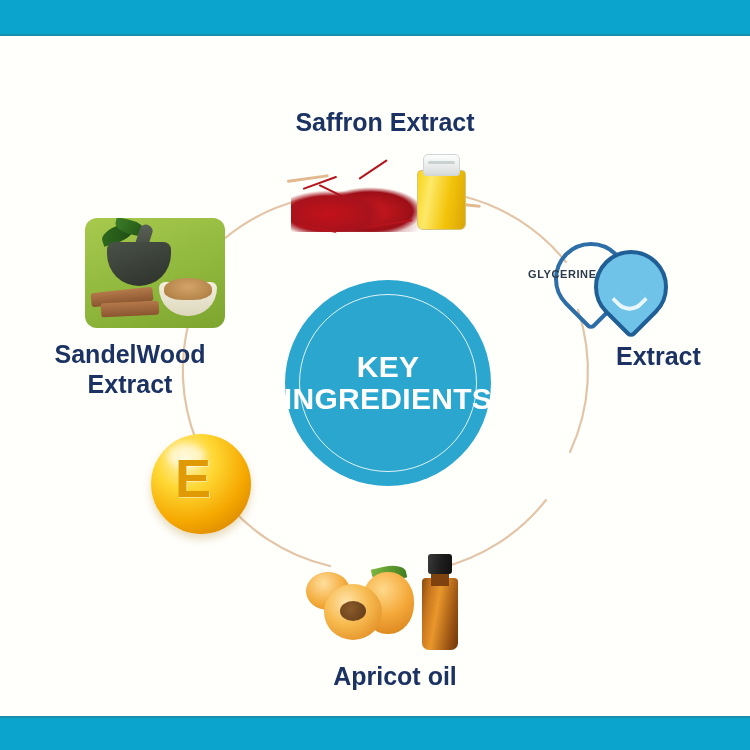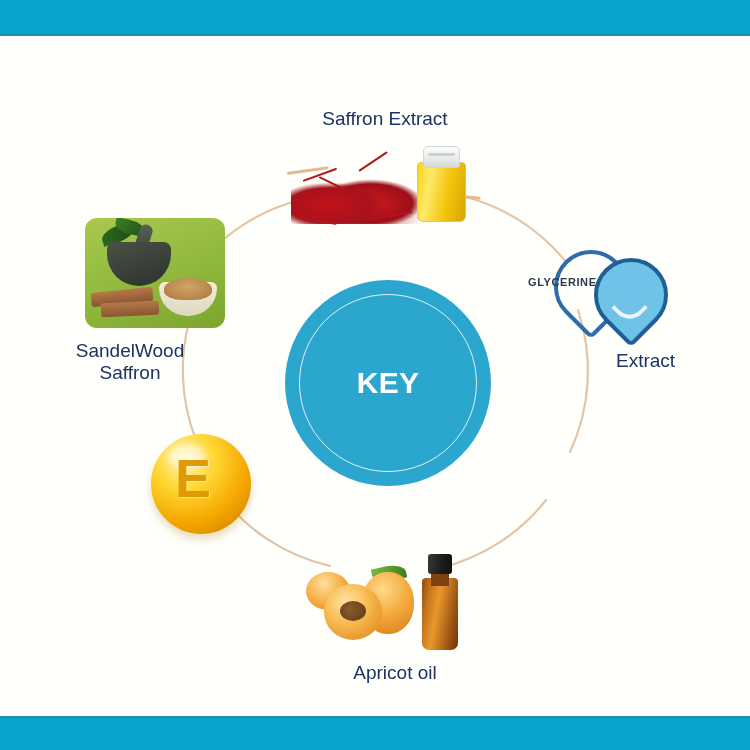--- a/index.html
+++ b/index.html
@@ -73,22 +73,22 @@
     letter-spacing: .3px;
     text-align: center;
     z-index: 2;
   }
   .hub-text .l2 { font-size: 30px; display: block; }
 
   
   .node { position: absolute; }
   .node-label {
     color: #1b3263;
-    font-weight: normal;
-    font-size: 19px;
+    font-weight: bold;
+    font-size: 25px;
     line-height: 1.18;
     text-align: center;
     white-space: pre-line;
   }
 
   
   .photo {
     border-radius: 12px;
     overflow: hidden;
     position: relative;
@@ -125,21 +125,21 @@
     border-radius: 5px 5px 3px 3px;
     background: linear-gradient(180deg,#fdfdfd 0%, #e9eceb 55%, #d6dbda 100%);
     border: 1px solid #cfd6d5;
   }
   .jar-lid:after {
     content:""; position:absolute; left:4px; top:6px; width:27px; height:3px;
     background:#c9d2d1; border-radius:2px;
   }
 
   
-  #node-glycerin { left: 520px; top: 224px; width: 220px; }
+  #node-glycerin { left: 520px; top: 216px; width: 220px; }
   .gly-art { position: relative; width: 150px; height: 122px; margin-left: 22px; }
   
   .drop-shape {
     position: absolute;
     width: 74px; height: 74px;
     border-radius: 50% 50% 50% 8%;
     transform: rotate(-45deg);
     box-sizing: border-box;
   }
   .drop-outline { left: 12px; top: 26px; border: 4px solid #2d6ea8; background: transparent; }
@@ -313,20 +313,21 @@
       <path d="M 330 566 A 192 192 0 0 1 218 492"></path>
 
       <path d="M 196 440 A 192 192 0 0 1 190 318"></path>
     </g>
   </svg>
 
   <div class="hub">
     <div class="hub-inner-ring"></div>
     <div class="hub-text">
       <span>KEY</span>
+      <span class="l2">INGREDIENTS</span>
     </div>
   </div>
 
   <div class="node" id="node-saffron">
     <div class="node-label">Saffron Extract</div>
     <div class="saffron-scene">
       <div class="thread pale" style="left:2px;  top:36px; width:42px; transform:rotate(-8deg);"></div>
       <div class="thread pale" style="left:150px; top:56px; width:46px; transform:rotate(6deg);"></div>
       <div class="thread" style="left:18px; top:44px; width:36px; transform:rotate(-20deg);"></div>
       <div class="thread" style="left:34px; top:40px; width:30px; transform:rotate(26deg);"></div>
@@ -379,16 +380,16 @@
       <div class="leaf1"></div>
       <div class="leaf2"></div>
       <div class="pestle"></div>
       <div class="mortar"></div>
       <div class="stick s1"></div>
       <div class="stick s2"></div>
       <div class="bowl"></div>
       <div class="bowl-powder"></div>
     </div>
     <div class="node-label">SandelWood
-Saffron</div>
+Extract</div>
   </div>
 
 </div>
 
 </body></html>

